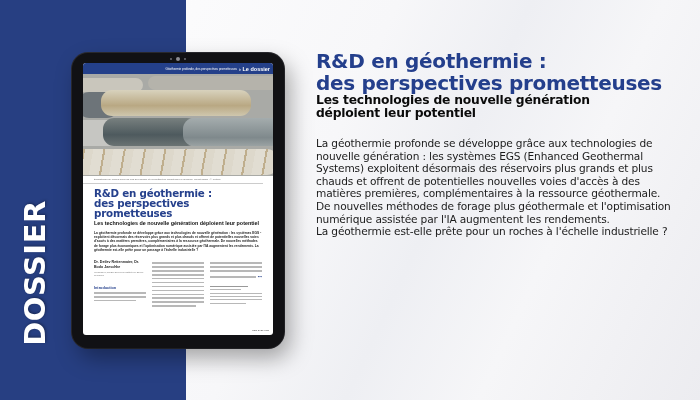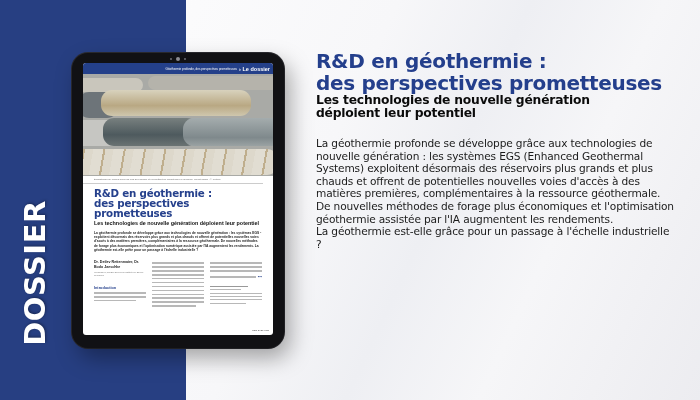--- a/index.html
+++ b/index.html
@@ -163,15 +163,15 @@
   </div>
 </div>
 
 <div class="title">
   <div>R&amp;D en géothermie :</div>
   <div>des perspectives prometteuses</div>
 </div>
 <div class="subtitle">Les technologies de nouvelle génération déploient leur potentiel</div>
 <div class="description">
   <p>La géothermie profonde se développe grâce aux technologies de nouvelle génération : les systèmes EGS (Enhanced Geothermal Systems) exploitent désormais des réservoirs plus grands et plus chauds et offrent de potentielles nouvelles voies d'accès à des matières premières, complémentaires à la ressource géothermale.</p>
-  <p>De nouvelles méthodes de forage plus économiques et l'optimisation géothermie assistée par l'IA augmentent les rendements.</p>
-  <p>La géothermie est-elle grâce pour un passage à l'échelle industrielle ?</p>
+  <p>De nouvelles méthodes de forage plus géothermale et l'optimisation numérique assistée par l'IA augmentent les rendements.</p>
+  <p>La géothermie est-elle prête pour un roches à l'échelle industrielle ?</p>
 </div>
 
 </body></html>

